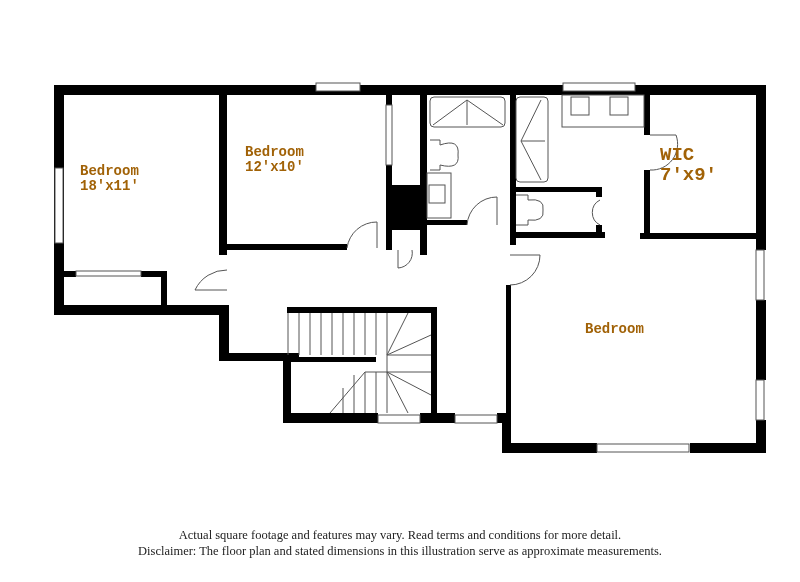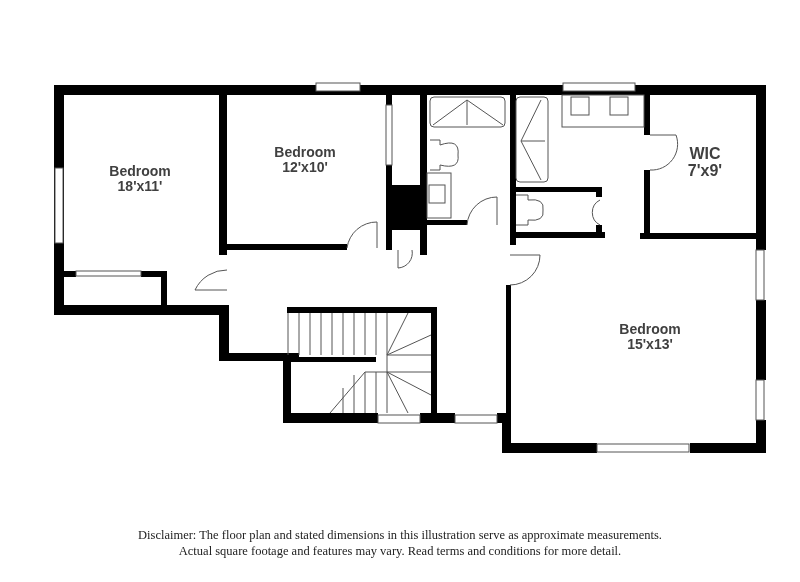--- a/index.html
+++ b/index.html
@@ -1,22 +1,22 @@
 <!DOCTYPE html>
 <html><head>
 <meta charset="utf-8">
 <style>
   html, body { margin: 0; padding: 0; background: #ffffff; }
   body { width: 800px; height: 582px; position: relative; overflow: hidden; font-family: "DejaVu Serif", serif; }
   #plan { position: absolute; left: 0; top: 0; width: 800px; height: 582px; }
-  .room-label { position: absolute; text-align: center; font-family: Liberation Sans, sans-serif; font-weight: bold; color: #404040; line-height: 1.05; }
+  .room-label { position: absolute; font-family: Liberation Mono, monospace; font-weight: bold; color: #a16207; line-height: 1.05; }
   .room-label span { display: block; }
   .lbl-bed1 { left: 80px; top: 164px; width: 120px; font-size: 14px; }
   .lbl-bed2 { left: 245px; top: 145px; width: 120px; font-size: 14px; }
-  .lbl-wic  { left: 660px; top: 146px; width: 90px; font-size: 16px; }
+  .lbl-wic  { left: 660px; top: 146px; width: 90px; font-size: 19px; }
   .lbl-main { left: 585px; top: 322px; width: 130px; font-size: 14px; }
   .disclaimer { position: absolute; left: 60px; top: 527px; width: 680px; text-align: center; font-family: "Liberation Serif", serif; font-size: 12.5px; color: #222; line-height: 16px; }
   .disclaimer span { display: block; }
 </style>
 </head>
 <body>
 
 <svg id="plan" viewBox="0 0 800 582" xmlns="http://www.w3.org/2000/svg">
   <g fill="#000">
 
@@ -126,19 +126,18 @@
 <div class="room-label lbl-bed2">
   <span>Bedroom</span>
   <span>12'x10'</span>
 </div>
 <div class="room-label lbl-wic">
   <span>WIC</span>
   <span>7'x9'</span>
 </div>
 <div class="room-label lbl-main">
   <span>Bedroom</span>
-  <span>15'x13'</span>
 </div>
 
 <div class="disclaimer">
+  <span>Actual square footage and features may vary. Read terms and conditions for more detail.</span>
   <span>Disclaimer: The floor plan and stated dimensions in this illustration serve as approximate measurements.</span>
-  <span>Actual square footage and features may vary. Read terms and conditions for more detail.</span>
 </div>
 
 </body></html>

